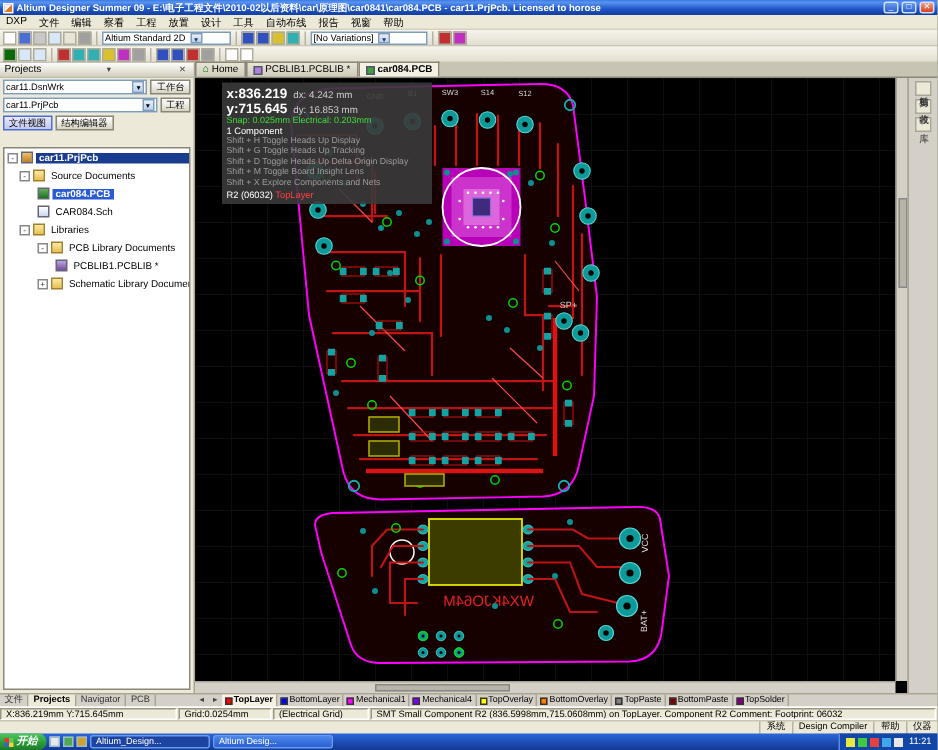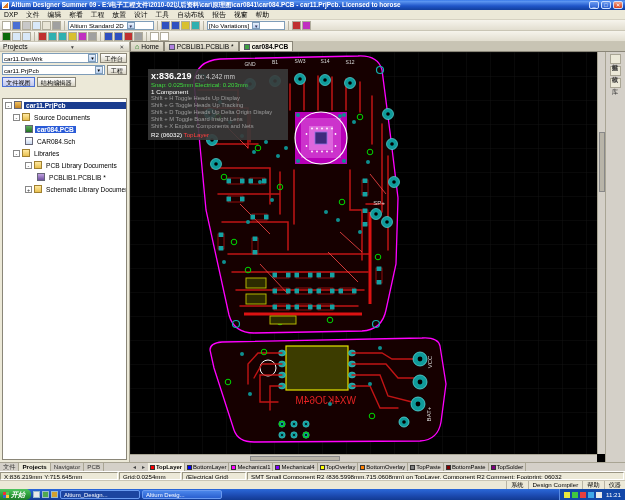--- a/index.html
+++ b/index.html
@@ -62,21 +62,21 @@
 
   
   .editor{top:52px;left:130px;width:475px;height:410px;background:#000}
   .editor svg{position:absolute;top:0;left:0}
   .vscroll{position:absolute;top:0;right:0;width:8px;height:402px;background:#d4d0c8;border-left:1px solid #a9a594}
   .vthumb{position:absolute;top:80px;left:1px;width:6px;height:60px;background:#b8b4a8;border:1px solid #888}
   .hscroll{position:absolute;left:0;bottom:0;width:467px;height:8px;background:#d4d0c8;border-top:1px solid #a9a594}
   .hthumb{position:absolute;left:120px;top:1px;width:90px;height:5px;background:#b8b4a8;border:1px solid #888}
 
   
-  .hud{position:absolute;top:17px;left:18px;width:140px;background:rgba(58,58,58,.9);padding:2px 3px;color:#b8b8b8}
+  .hud{position:absolute;top:3px;left:18px;width:140px;background:rgba(58,58,58,.9);padding:2px 3px;color:#b8b8b8}
   .hud-xy{display:flex;align-items:baseline;gap:4px}
   .hud-big{color:#fff;font-weight:bold;font-size:9px}
   .hud-d{color:#cfcfcf;font-size:6.5px}
   .hud-snap{color:#3fdc3f;font-size:6px;margin-top:1px}
   .hud-comp{color:#fff;font-size:6.2px}
   .hud-sc{color:#9c9c9c;font-size:5.8px;line-height:7px}
   .hud-obj{color:#fff;font-size:6.2px;margin-top:1px}
   .hud-layer{color:#ff4040}
 
   
@@ -477,20 +477,24 @@
             <use href="#grn" x="98" y="330"></use>
         </g>
       </g>
     </svg>
 
     <div class="hud">
       <div class="hud-xy">
         <span class="hud-big">x:836.219</span>
         <span class="hud-d">dx: 4.242 mm</span>
       </div>
+      <div class="hud-xy">
+        <span class="hud-big">y:715.645</span>
+        <span class="hud-d">dy: 16.853 mm</span>
+      </div>
       <div class="hud-snap">Snap: 0.025mm Electrical: 0.203mm</div>
       <div class="hud-comp">1 Component</div>
       <div class="hud-sc">Shift + H Toggle Heads Up Display</div>
       <div class="hud-sc">Shift + G Toggle Heads Up Tracking</div>
       <div class="hud-sc">Shift + D Toggle Heads Up Delta Origin Display</div>
       <div class="hud-sc">Shift + M Toggle Board Insight Lens</div>
       <div class="hud-sc">Shift + X Explore Components and Nets</div>
       <div class="hud-obj">
         <span>R2 (06032)</span>
         <span class="hud-layer">TopLayer</span>

